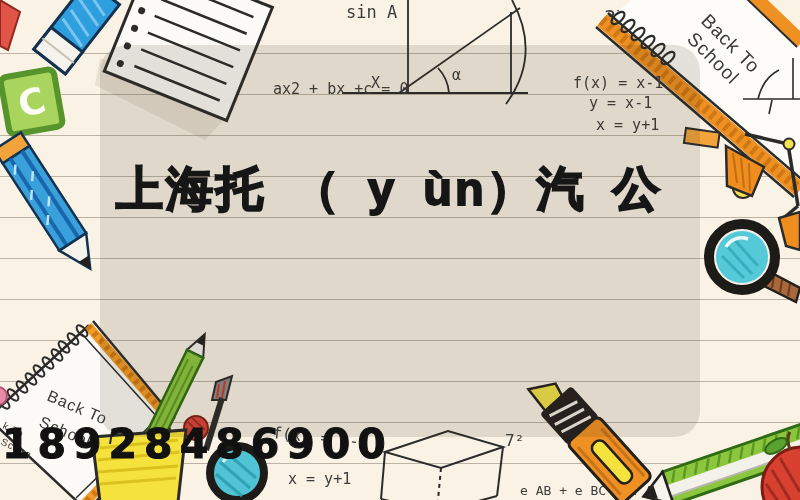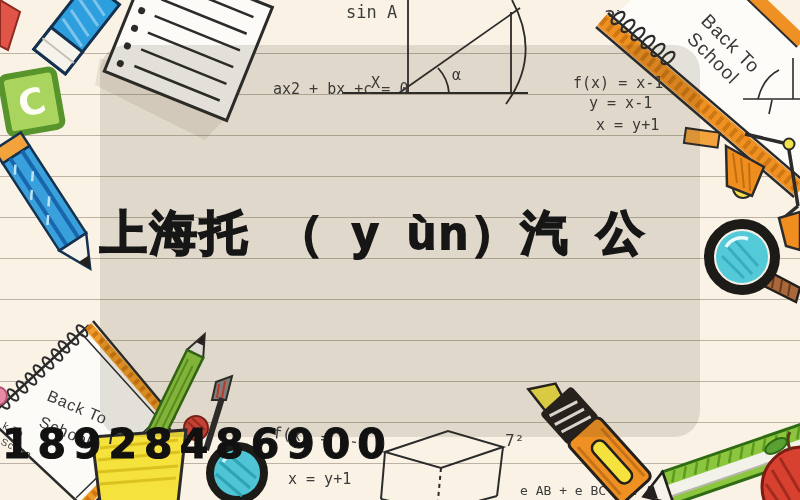--- a/index.html
+++ b/index.html
@@ -20,21 +20,21 @@
     position:absolute;left:100px;top:45px;width:600px;height:392px;
     background:rgba(62,46,24,0.13);
     border-radius:26px;
   }
   .title{
     position:absolute;left:100px;top:156px;width:640px;
     color:#161616;font-weight:900;font-size:47px;line-height:66px;
     letter-spacing:3px;word-spacing:10px;
     -webkit-text-stroke:2px #161616;
   }
-  .title .t1{margin-top:44px;}
+  .title .t1{padding-left:16px;}
   .phone{
     position:absolute;left:2px;top:420px;
     color:#111;font-weight:bold;font-size:41px;letter-spacing:7px;
     font-family:"DejaVu Sans",sans-serif;
     -webkit-text-stroke:1px #111;
     white-space:nowrap;
   }
   .hw{font-family:"DejaVu Sans Mono",monospace;fill:#3c3c3c;}
   .bts{font-family:"Liberation Sans",sans-serif;fill:#3a3a3a;letter-spacing:1px;}
 </style>

